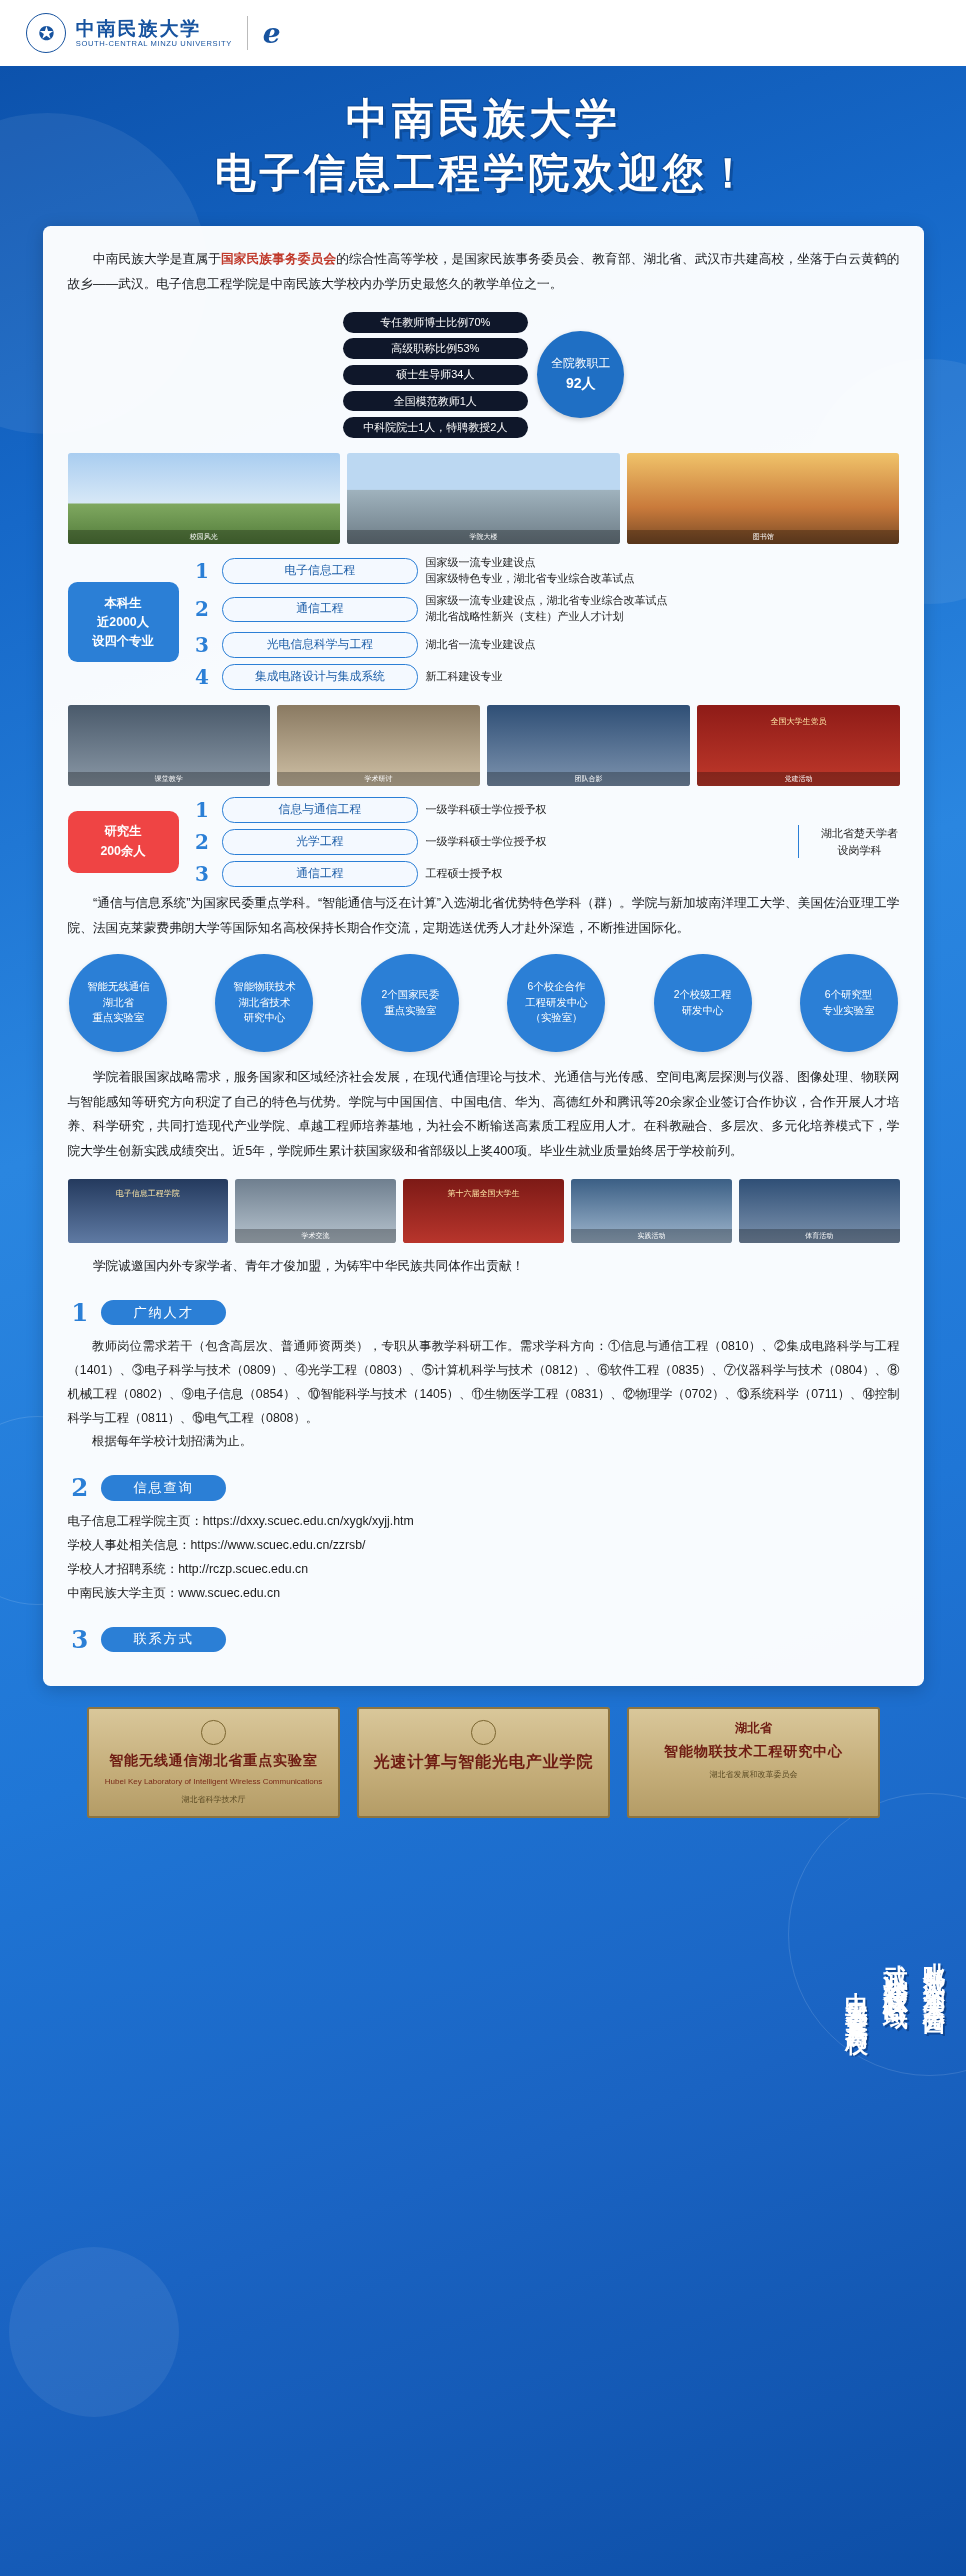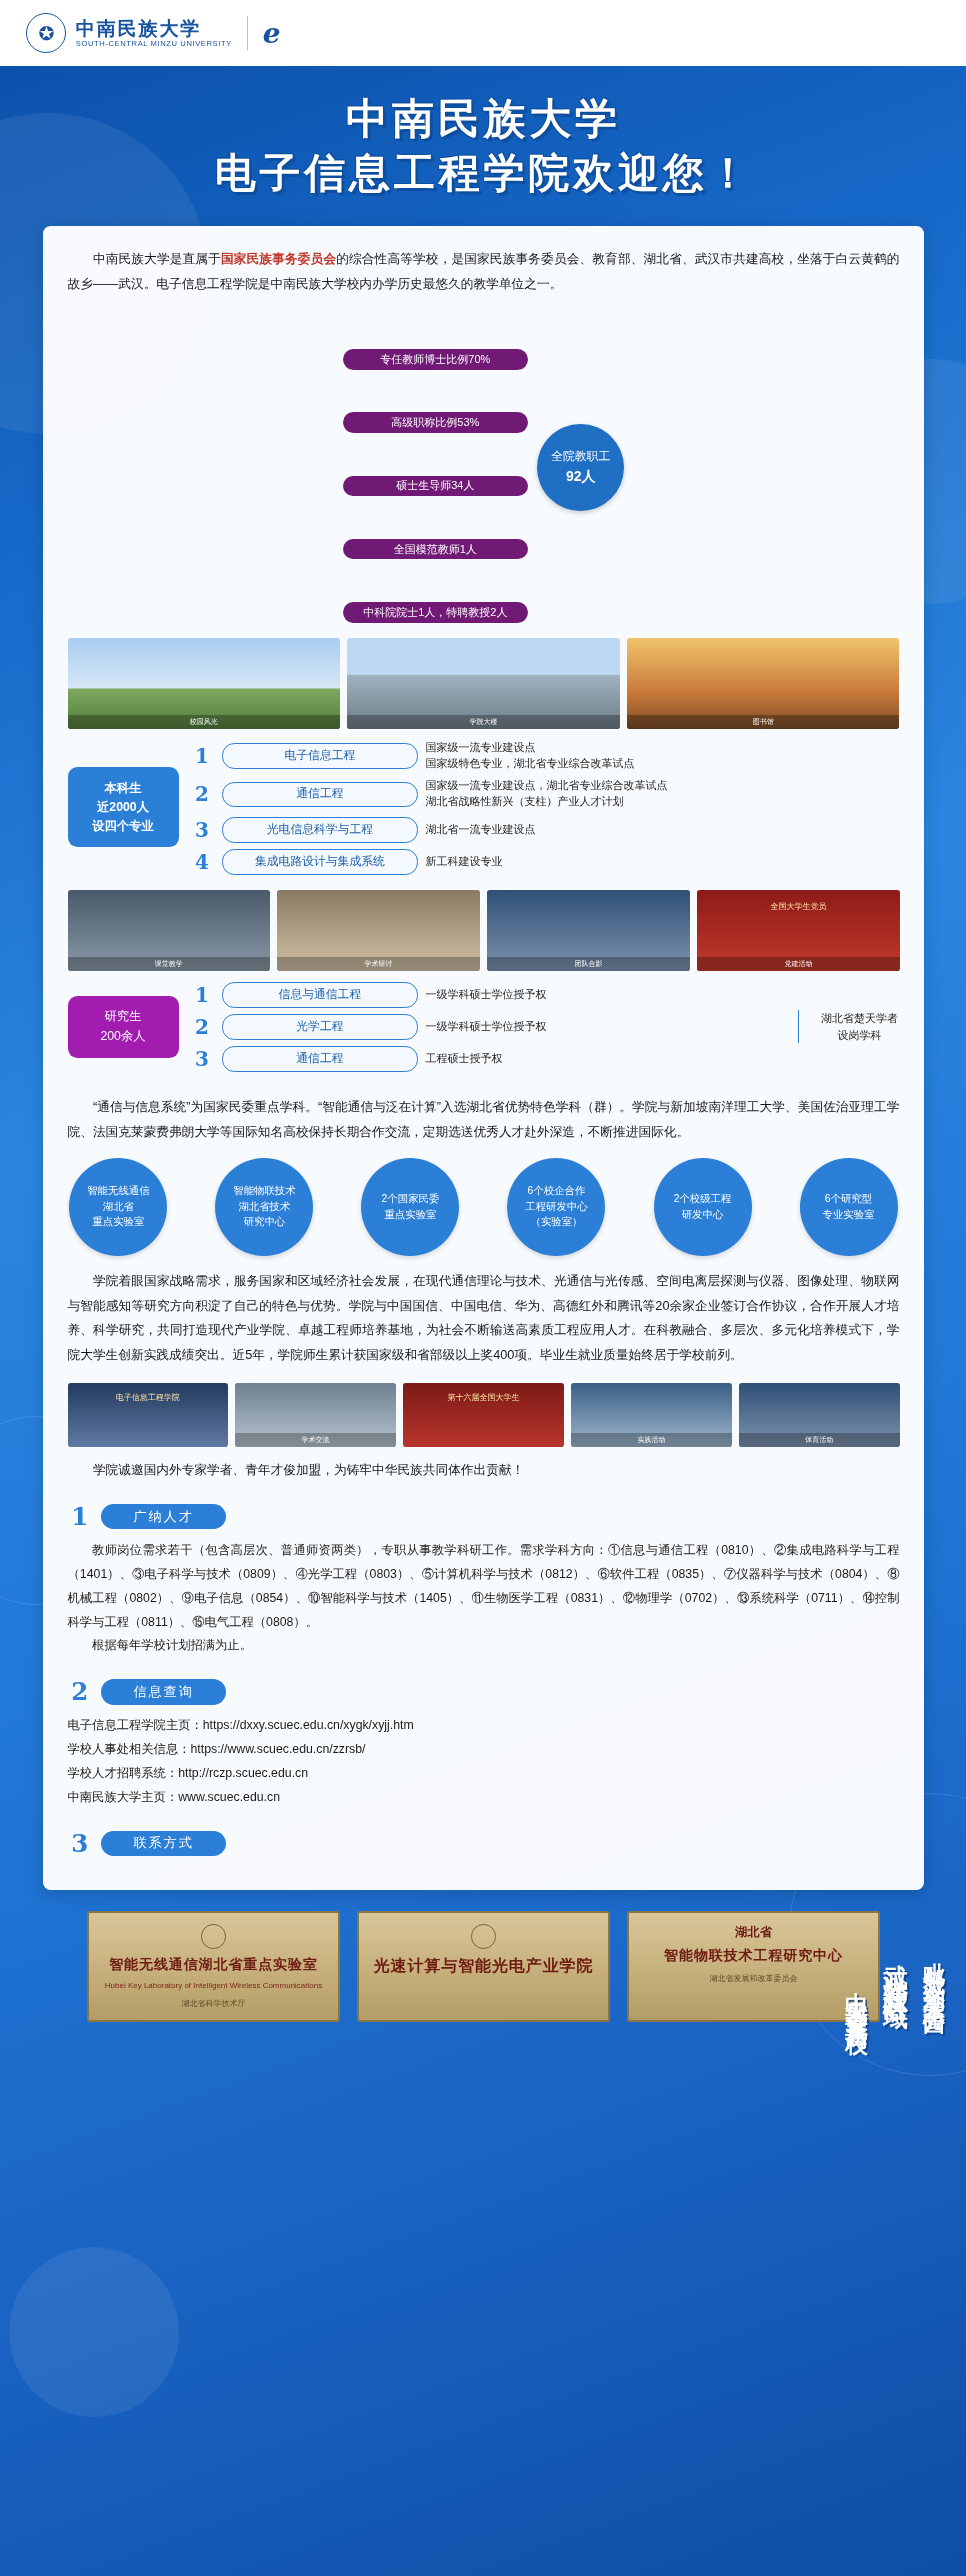--- a/index.html
+++ b/index.html
@@ -98,28 +98,27 @@
   
   .faculty {
     display: flex;
     align-items: center;
     justify-content: center;
     gap: 9.4px;
     margin: 15px 0 3.8px;
   }
   .fac-col { display: flex; flex-direction: column; gap: 5.7px; }
   .fac-pill {
-    background: #701a75;
+    background: #0f172a;
     color: #fff;
     font-size: 11px;
     border-radius: 10.4px;
     padding: 2.8px 13.2px;
     text-align: center;
     white-space: nowrap;
-    margin-top: 37px;
   }
   .fac-col.left .fac-pill { min-width: 185px; }
   .fac-col.right .fac-pill { min-width: 311px; }
   .fac-center {
     background: #1f6fc4;
     color: #fff;
     width: 87px; height: 87px;
     border-radius: 50%;
     display: flex; flex-direction: column;
     align-items: center; justify-content: center;
@@ -191,23 +190,23 @@
     text-align: center;
     padding: 3.8px 5.7px;
     background: #f4f9ff;
   }
   .m-desc { font-size: 11px; color: #222; line-height: 1.45; }
 
   
   .grad-wrap { display: flex; align-items: center; gap: 11.3px; margin-top: 11.3px; }
   .grad-left {
     width: 111px; flex: none;
-    background: #a21caf; color: #fff;
+    background: #ef4444; color: #fff;
     border-radius: 9.4px; text-align: center;
-    font-size: 12.3px; line-height: 1.6; padding: 11.3px 3.8px; font-weight: normal;
+    font-size: 12.3px; line-height: 1.6; padding: 11.3px 3.8px; font-weight: bold;
   }
   .grad-rows { flex: 1; display: flex; flex-direction: column; gap: 6.6px; }
   .grad-side {
     width: 102px; flex: none; font-size: 11px; color: #222;
     line-height: 1.5; text-align: center;
     border-left: 1.4px solid #2b7fd6;
     padding-left: 21px;
   }
 
   
@@ -414,21 +413,21 @@
       </div>
       <div class="major-row">
         <div class="m-num">3</div>
         <div class="m-name">通信工程</div>
         <div class="m-desc">工程硕士授予权</div>
       </div>
     </div>
     <div class="grad-side">湖北省楚天学者设岗学科</div>
   </div>
 
-  <p class="intro" style="margin-top:23px;">“通信与信息系统”为国家民委重点学科。“智能通信与泛在计算”入选湖北省优势特色学科（群）。学院与新加坡南洋理工大学、美国佐治亚理工学院、法国克莱蒙费弗朗大学等国际知名高校保持长期合作交流，定期选送优秀人才赴外深造，不断推进国际化。</p>
+  <p class="intro" style="margin-top:4px;">“通信与信息系统”为国家民委重点学科。“智能通信与泛在计算”入选湖北省优势特色学科（群）。学院与新加坡南洋理工大学、美国佐治亚理工学院、法国克莱蒙费弗朗大学等国际知名高校保持长期合作交流，定期选送优秀人才赴外深造，不断推进国际化。</p>
 
   <div class="circles">
     <div class="circ">
       <div>
         <div>智能无线通信</div>
         <div>湖北省</div>
         <div>重点实验室</div>
       </div>
     </div>
     <div class="circ">

